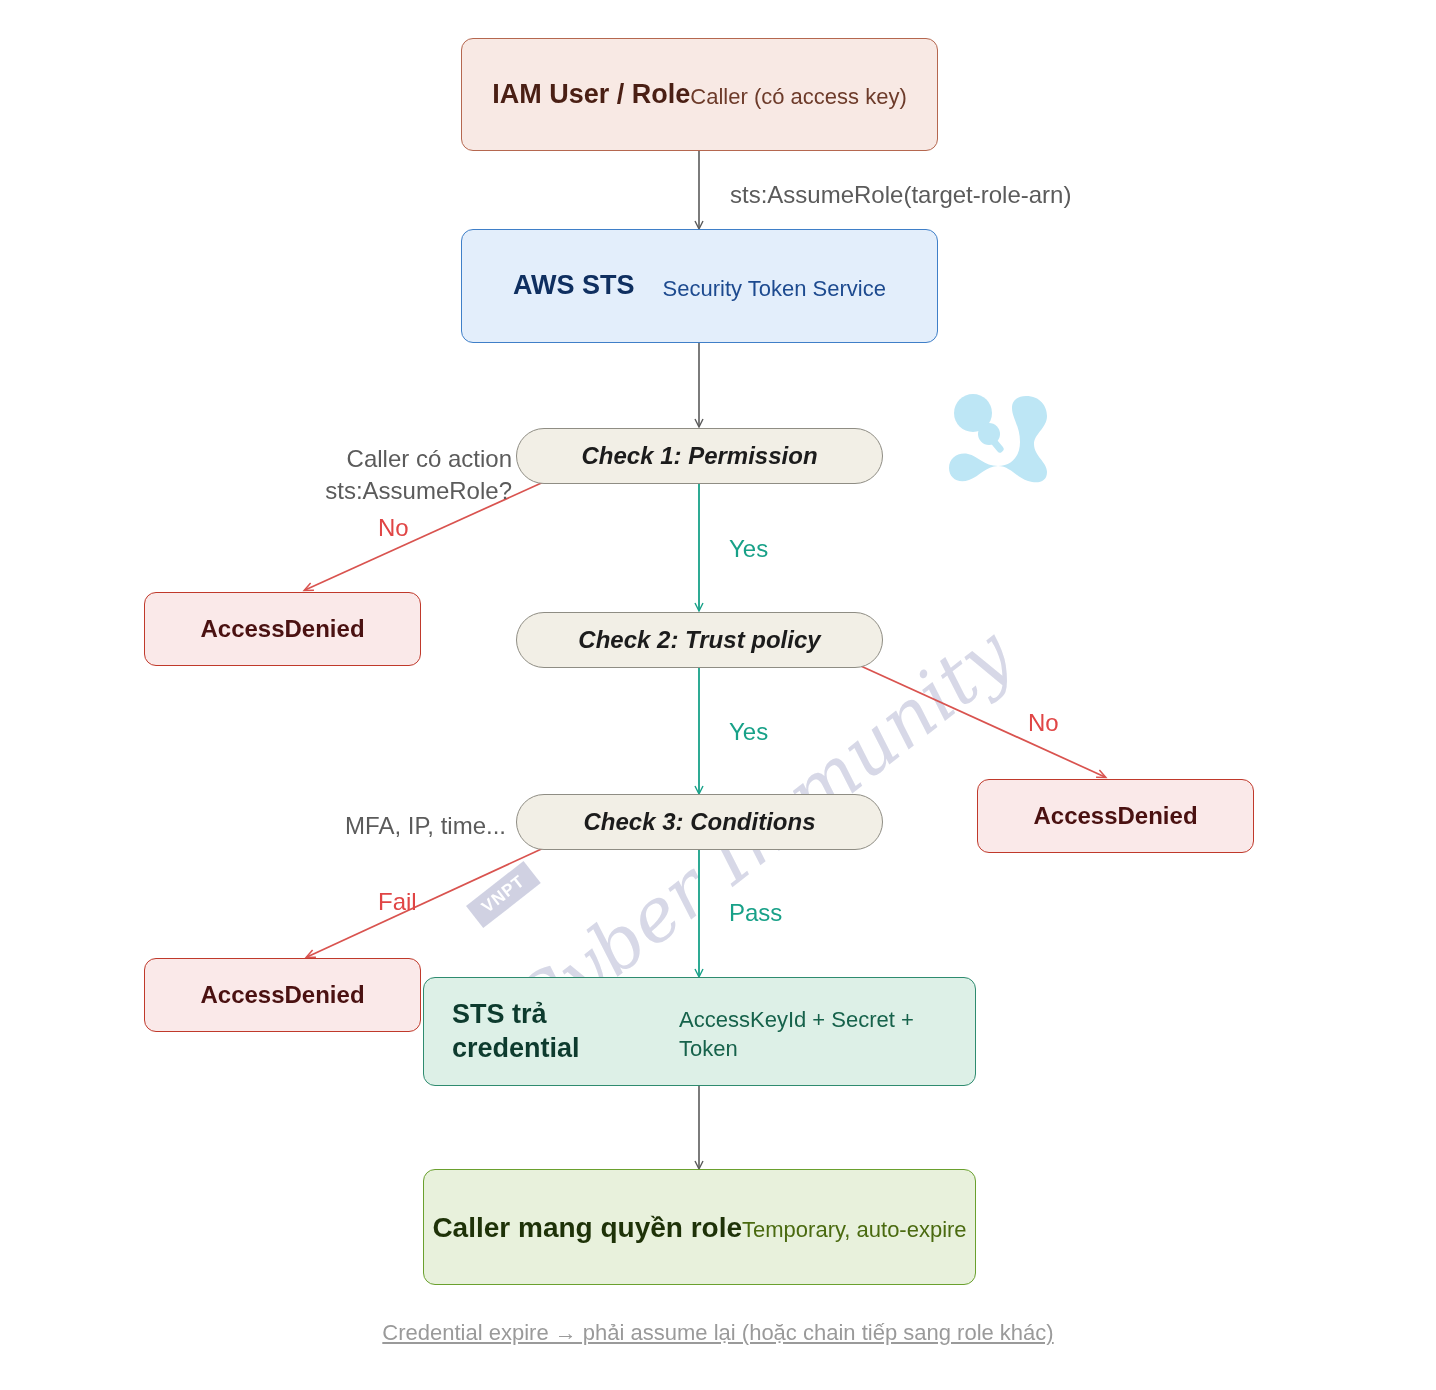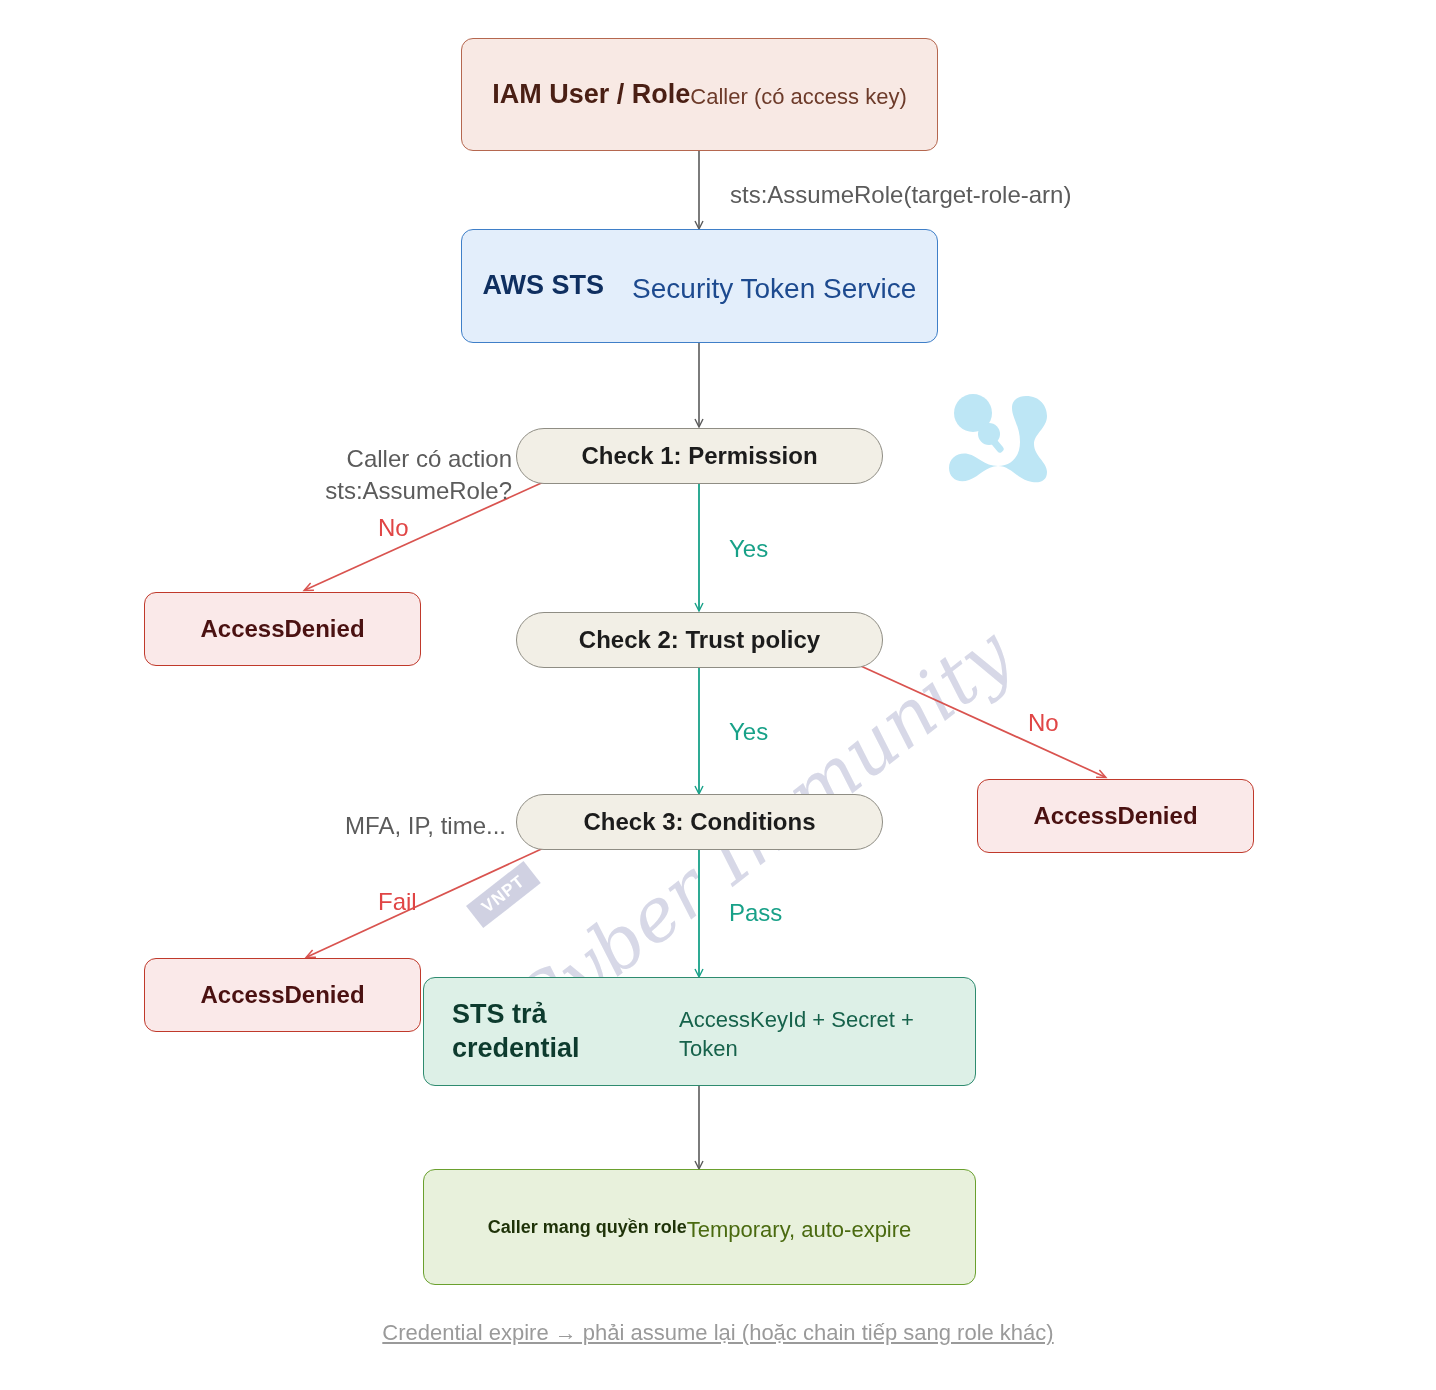--- a/index.html
+++ b/index.html
@@ -51,26 +51,27 @@
   .n-iam .title { font-size: 27px; color: #4a1f14; }
   .n-iam .sub   { font-size: 22px; color: #6d3b2a; margin-top: 6px; }
 
   .n-sts {
     background: #e3eefb;
     border: 1.6px solid #3f7fc8;
     border-radius: 12px;
     gap: 28px;
   }
   .n-sts .title { font-size: 27px; color: #0f2f60; }
-  .n-sts .sub   { font-size: 28px; color: #1d4a8f; margin-top: 6px; }
+  .n-sts .sub   { font-size: 22px; color: #1d4a8f; margin-top: 6px; }
 
   .n-check {
     background: #f2efe6;
     border: 1.4px solid #8f8d84;
     border-radius: 999px;
+    font-style: italic;
   }
   .n-check .title { font-size: 24px; color: #1c1c1c; }
 
   .n-denied {
     background: #fae9e9;
     border: 1.6px solid #c0392b;
     border-radius: 12px;
   }
   .n-denied .title { font-size: 24px; color: #4a1111; }
 
@@ -80,21 +81,21 @@
     border-radius: 12px;
   }
   .n-cred .title { font-size: 27px; color: #0d3b2e; }
   .n-cred .sub   { font-size: 22px; color: #16624b; margin-top: 6px; }
 
   .n-final {
     background: #e8f1dc;
     border: 1.6px solid #6aa02e;
     border-radius: 12px;
   }
-  .n-final .title { font-size: 18px; color: #1e3208; }
+  .n-final .title { font-size: 28px; color: #1e3208; }
   .n-final .sub   { font-size: 22px; color: #4a6a10; margin-top: 6px; }
 
   
   .elabel {
     position: absolute;
     font-size: 24px;
     line-height: 1.35;
     white-space: pre-line;
     color: #5b5b5b;
   }

